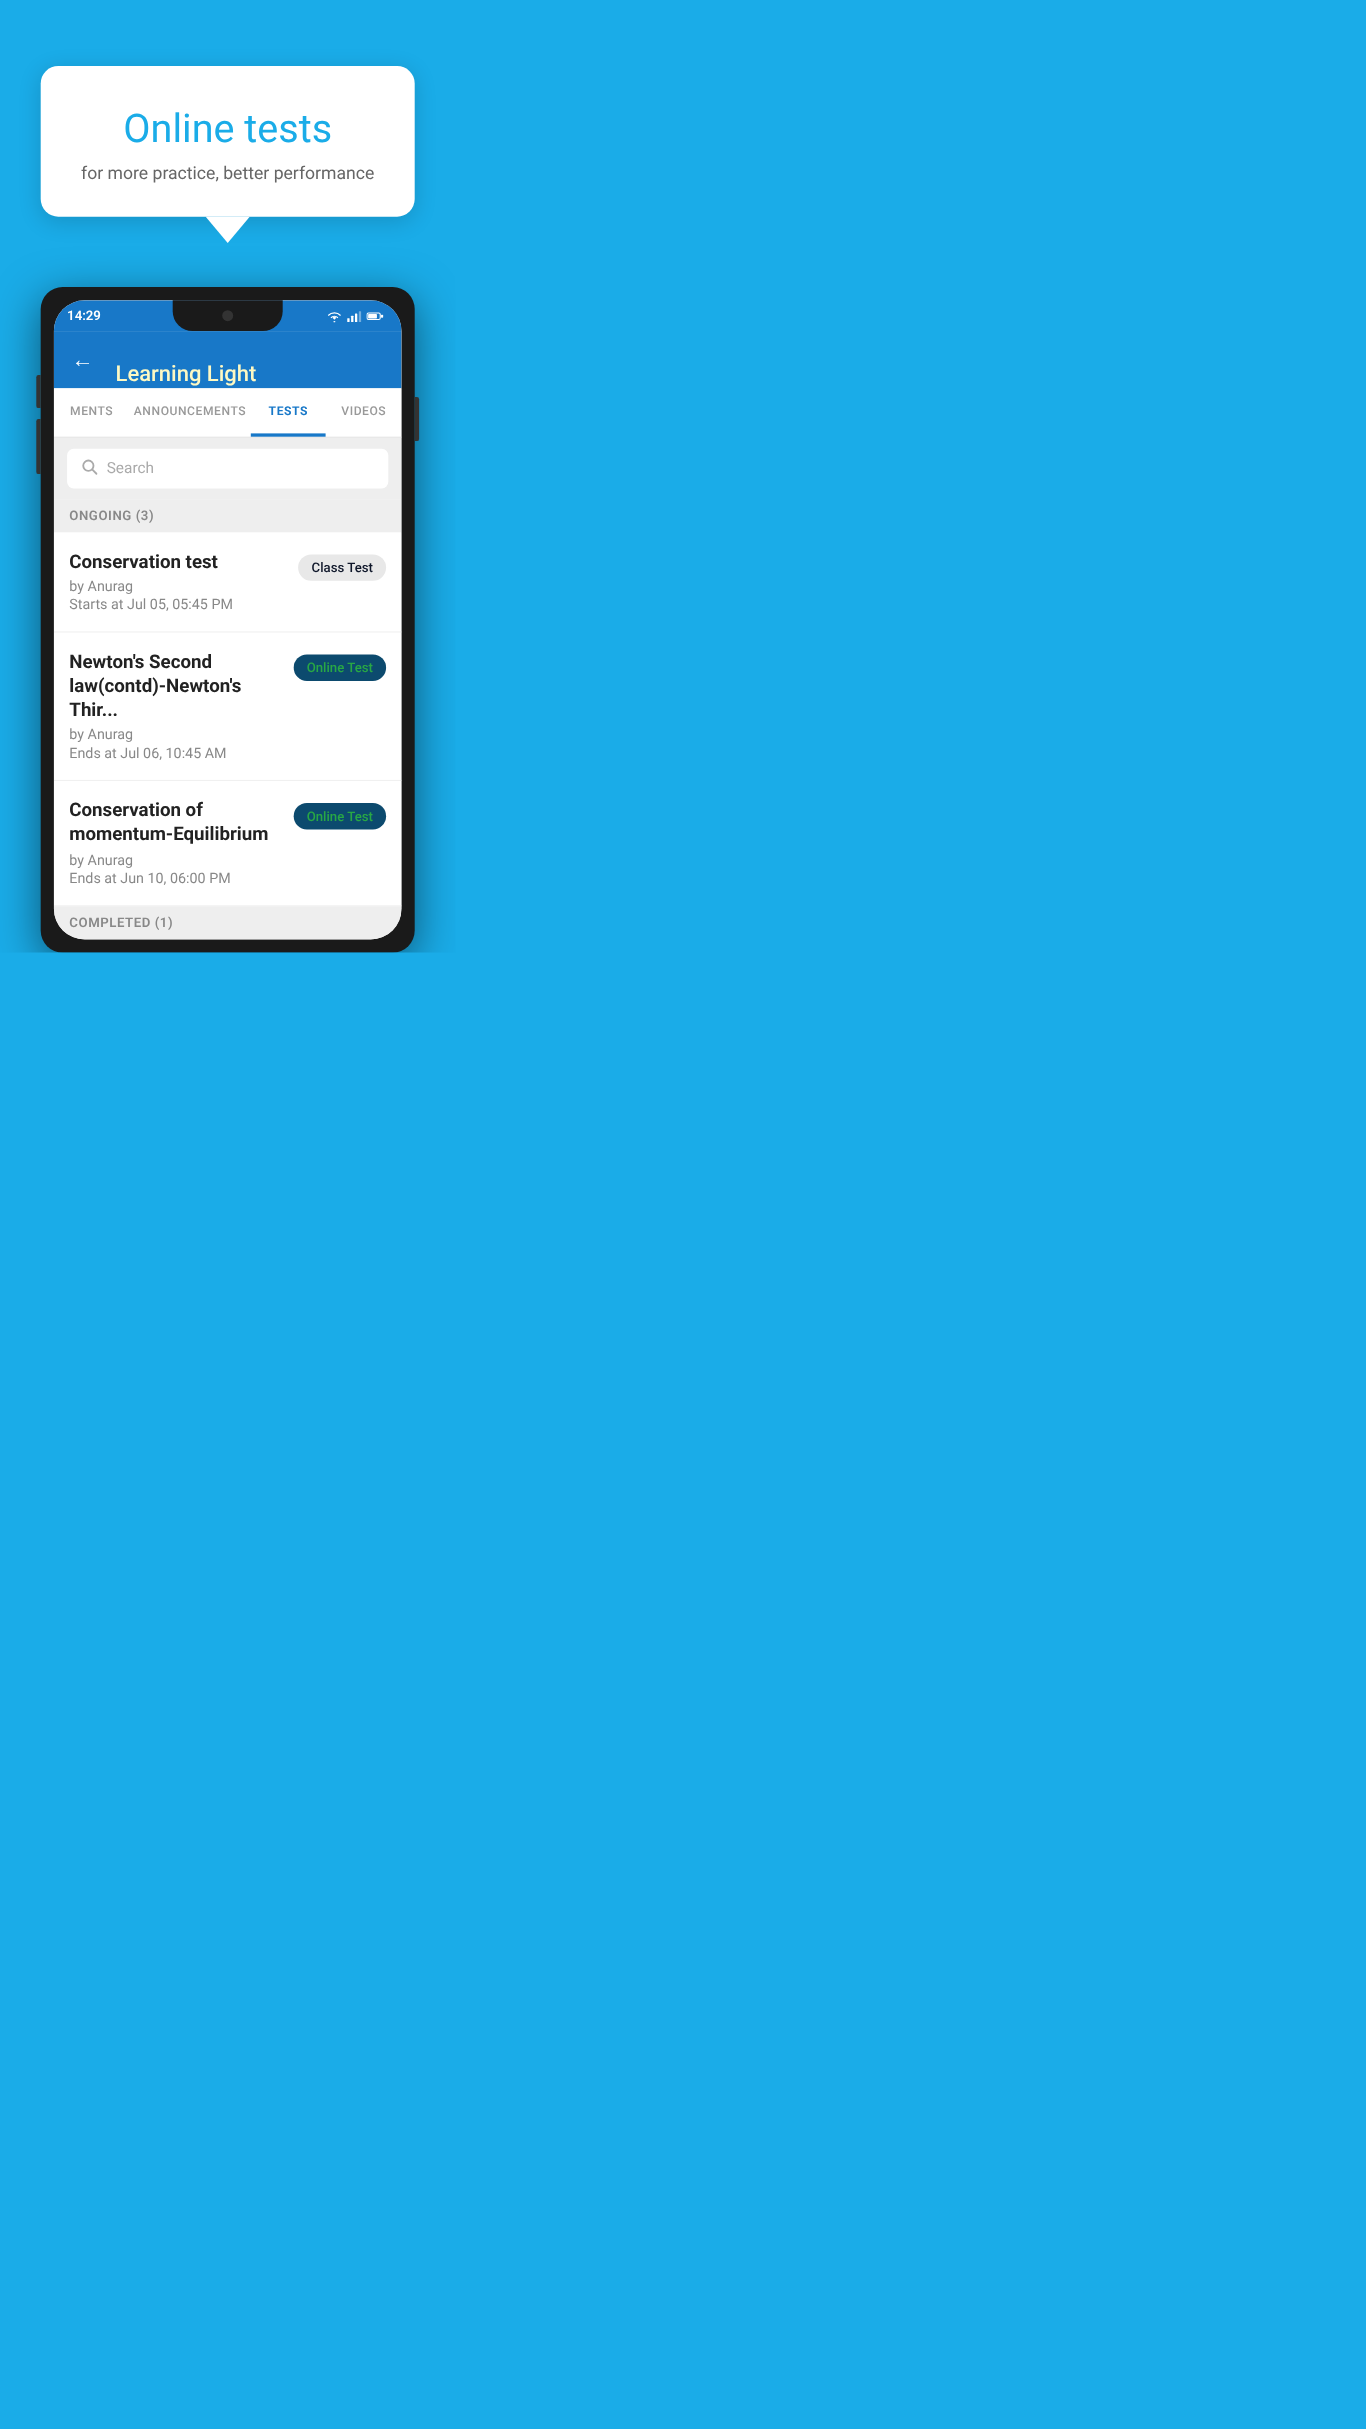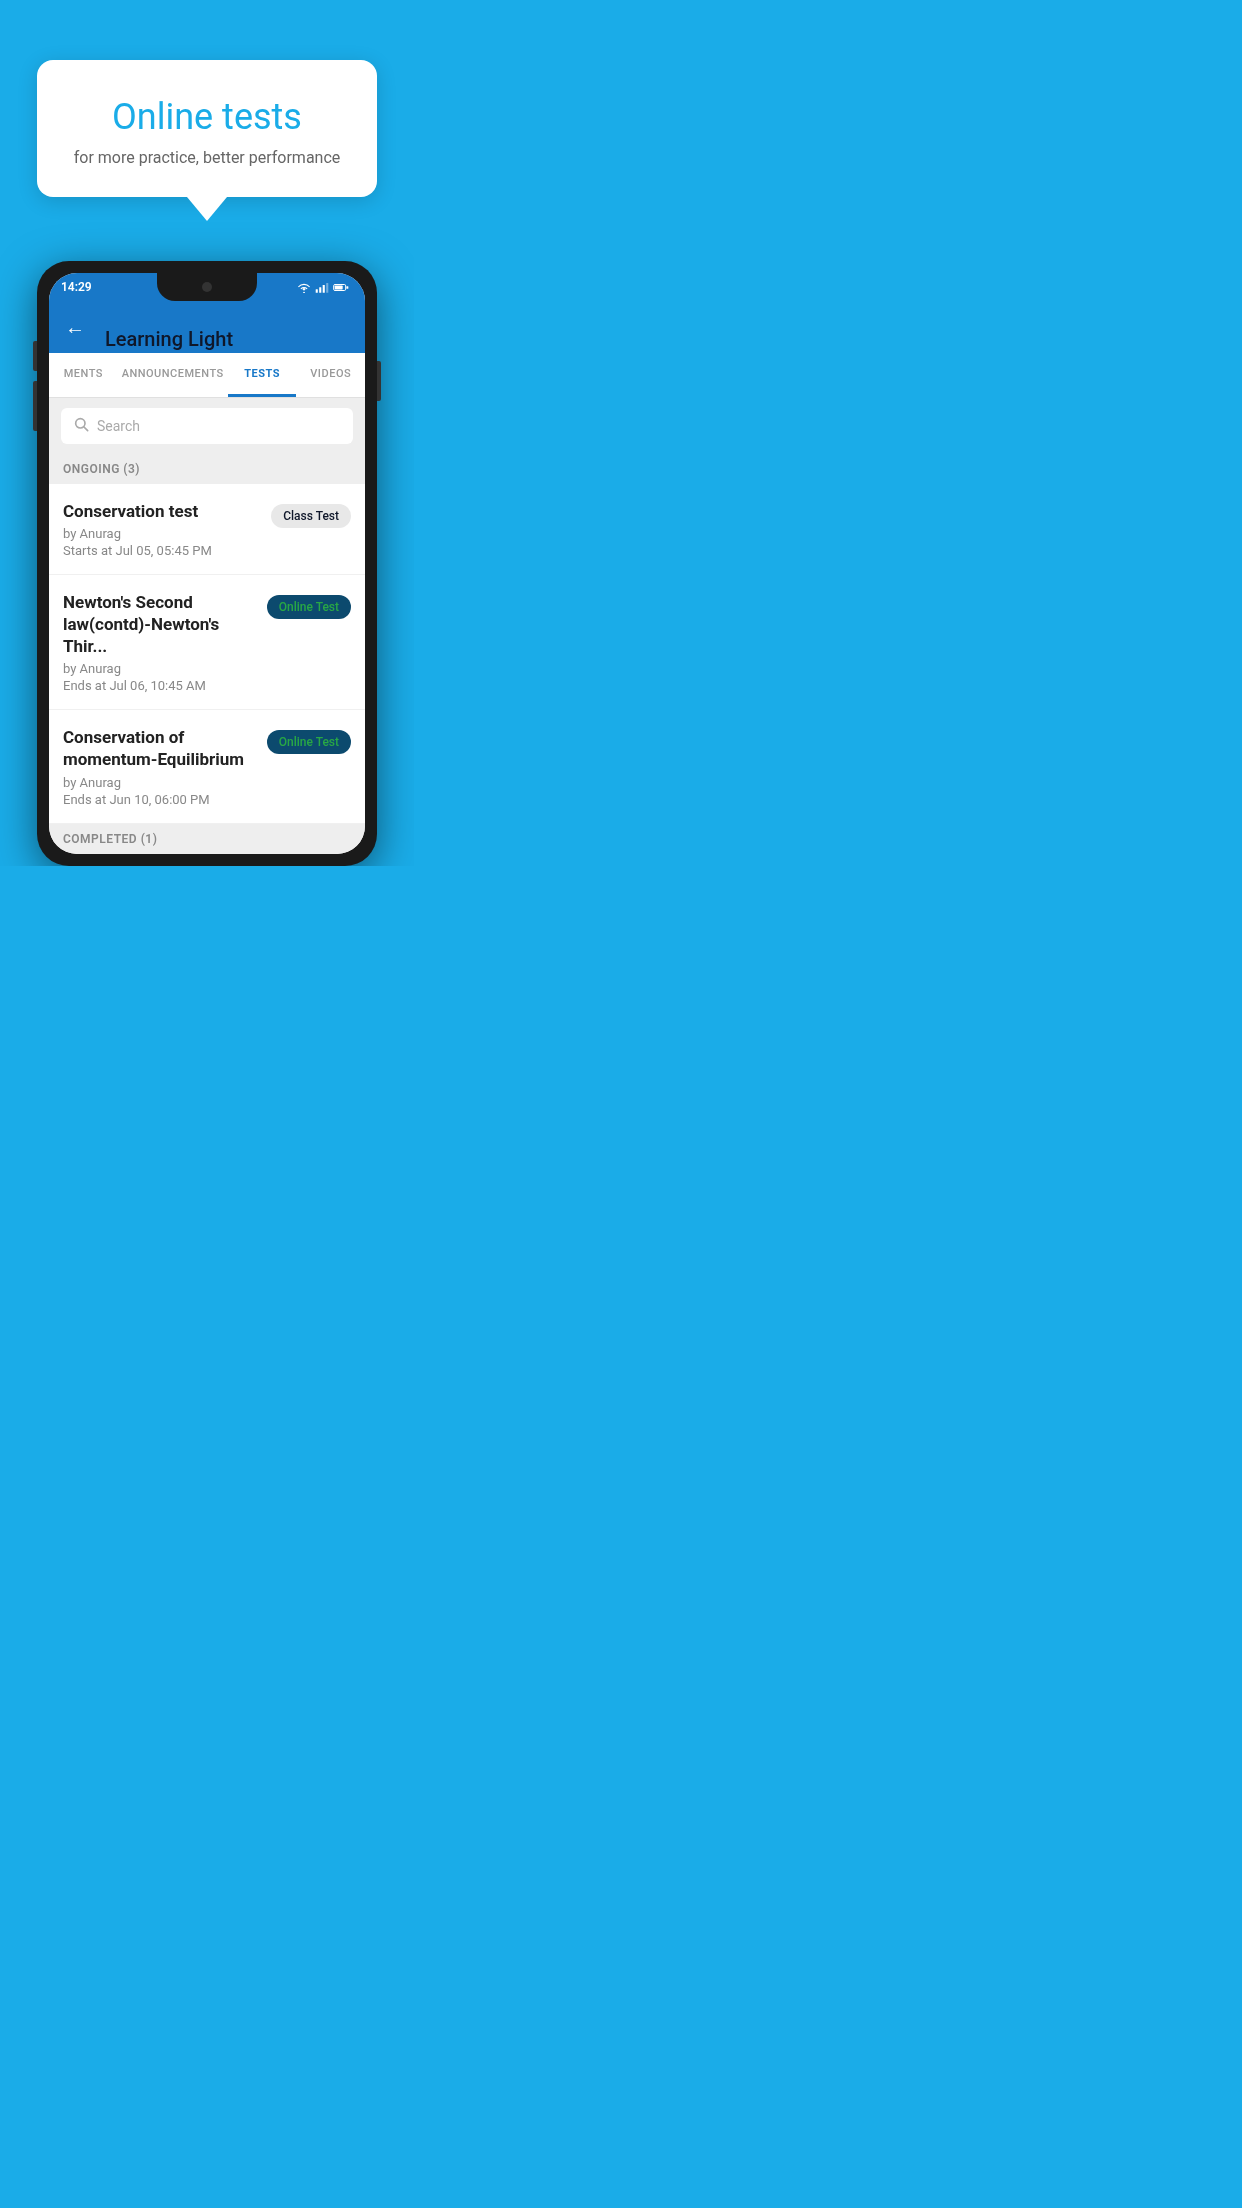--- a/index.html
+++ b/index.html
@@ -54,21 +54,21 @@
 
     
     .phone-wrapper {
       margin-top: 40px;
       width: 340px;
       position: relative;
     }
 
     .phone-outer {
       background: #1a1a1a;
-      border-radius: 32px;
+      border-radius: 20px;
       padding: 12px;
       box-shadow: 0 10px 40px rgba(0,0,0,0.5);
       position: relative;
     }
 
     
     .phone-notch {
       position: absolute;
       top: 12px;
       left: 50%;
@@ -137,21 +137,21 @@
 
     .app-bar-back {
       font-size: 20px;
       color: #fff;
       cursor: pointer;
     }
 
     .app-bar-title {
       font-size: 20px;
       font-weight: 500;
-      color: #0f172a;
+      color: #fef9c3;
       margin-top: 24px;
     }
 
     
     .tabs-bar {
       background: #fff;
       display: flex;
       border-bottom: 1px solid #e0e0e0;
     }
 

